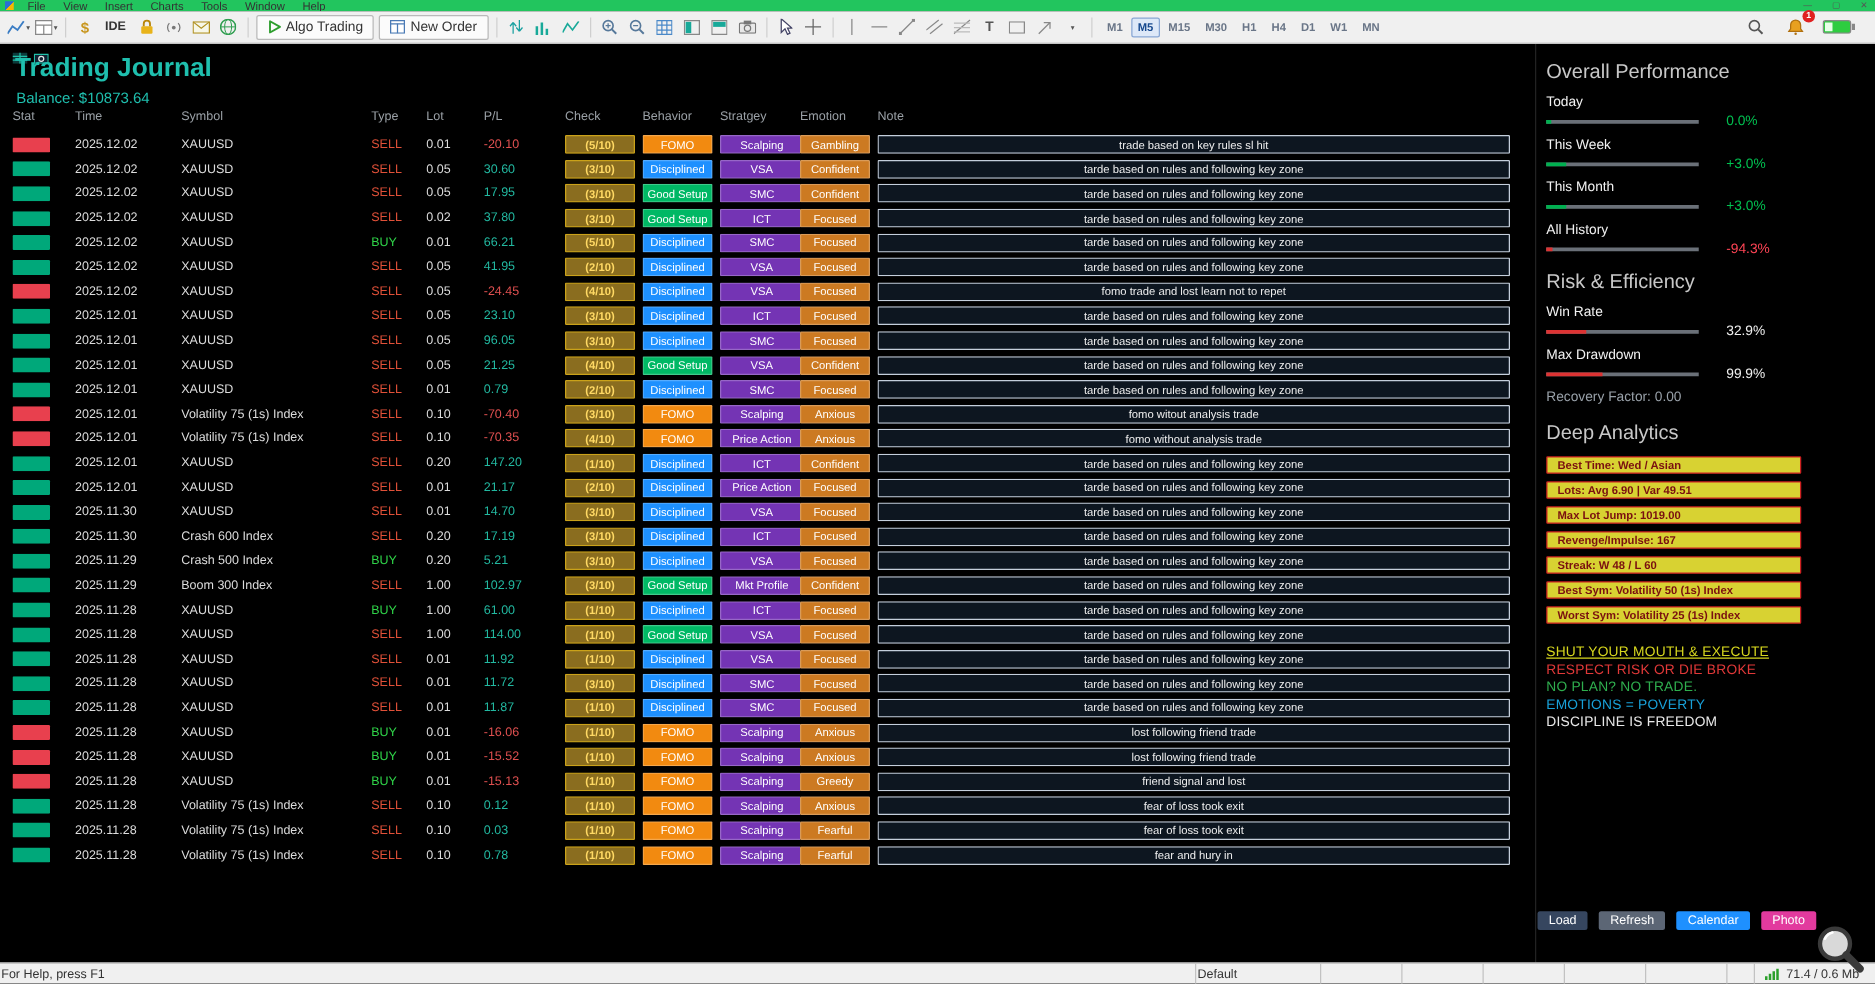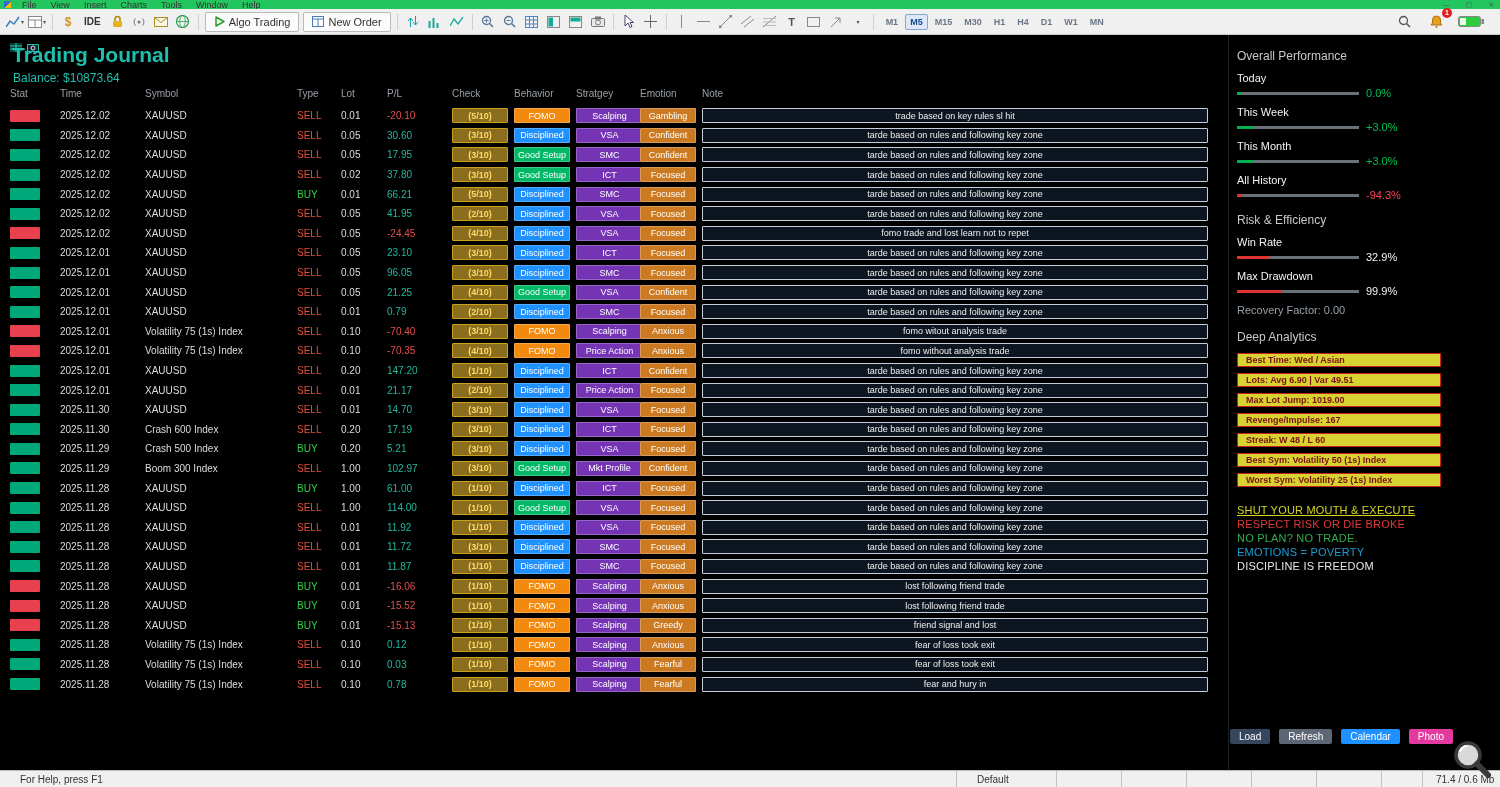--- a/index.html
+++ b/index.html
@@ -43,39 +43,39 @@
   .w-check{width:62px}.w-behavior{width:62px}.w-strategy{width:64px}.w-emotion{width:62px}.w-note{width:508px}
   .statbox{display:block;width:30px;height:12px;border-radius:1px}
   .pill{display:flex;align-items:center;justify-content:center;width:56px;height:15px;font-size:9px;color:#fff;border-radius:1px;border:1px solid rgba(255,255,255,.25);white-space:nowrap;overflow:hidden}
   .pill.strat{width:67px}
   .pill.check{font-weight:bold}
   .notebox{display:flex;align-items:center;justify-content:center;width:506px;height:15px;border:1px solid #c4cedb;background:#0d1620;color:#eee;font-size:9px;border-radius:1px;white-space:nowrap;overflow:hidden}
 
   
   .panel-divider{position:absolute;left:1228px;top:0;bottom:0;width:1px;background:#222}
   .panel{position:absolute;left:1237px;top:14px;width:232px}
-  .panel h2{font-size:12px;color:#c8c8c8;font-weight:normal;margin-bottom:9px}
+  .panel h2{font-size:16px;color:#c8c8c8;font-weight:normal;margin-bottom:9px}
   .perf-item{margin-bottom:7px}
   .perf-label{font-size:11px;color:#f2f2f2;margin-bottom:3px}
-  .bar-row{display:flex;align-items:center;gap:7px}
+  .bar-row{display:flex;align-items:center;gap:22px}
   .track{position:relative;width:122px;height:3px;background:#6a7078;flex:none}
   .fill{position:absolute;left:0;top:0;bottom:0}
   .perf-value{font-size:11px}
   .risk-sec{margin-top:12px}
   .recovery{font-size:11px;color:#98a0a8;margin:3px 0 14px}
   .analytics-sec{margin-top:4px}
   .badge{width:204px;height:14px;font-size:9px;font-weight:bold;display:flex;align-items:center;padding-left:8px;margin-bottom:6px;border-radius:1px;white-space:nowrap;overflow:hidden}
   .quotes{margin-top:16px}
   .quote{font-size:11px;line-height:14px;letter-spacing:.2px;white-space:nowrap}
   .panel-buttons{position:absolute;left:1230px;top:694px;display:flex;gap:9px}
   .pbtn{height:15px;padding:0 9px;font-size:10px;color:#fff;display:flex;align-items:center;border-radius:2px;white-space:nowrap}
 
   
   .statusbar{position:absolute;left:0;bottom:0;right:0;height:17px;background:#f0f0f0;border-top:1px solid #b9b9b9;display:flex;align-items:stretch;font-size:10px;color:#333;z-index:6}
-  .sb{display:flex;align-items:center;border-right:1px solid #c2c2c2;padding:0 20px;white-space:nowrap;overflow:hidden}
+  .sb{display:flex;align-items:center;border-right:1px solid #c2c2c2;padding:0 1px;white-space:nowrap;overflow:hidden}
   .sb.help{width:957px}
   .sb.profile{width:100px}
   .sb.cell{width:65px}
   .sb.cell.small{width:22px}
   .sb.right{flex:1;border-right:none;gap:5px;padding-left:8px}
 
   .magnifier{position:absolute;left:1450px;top:737px;z-index:10}
 </style>
 </head>
 <body>

